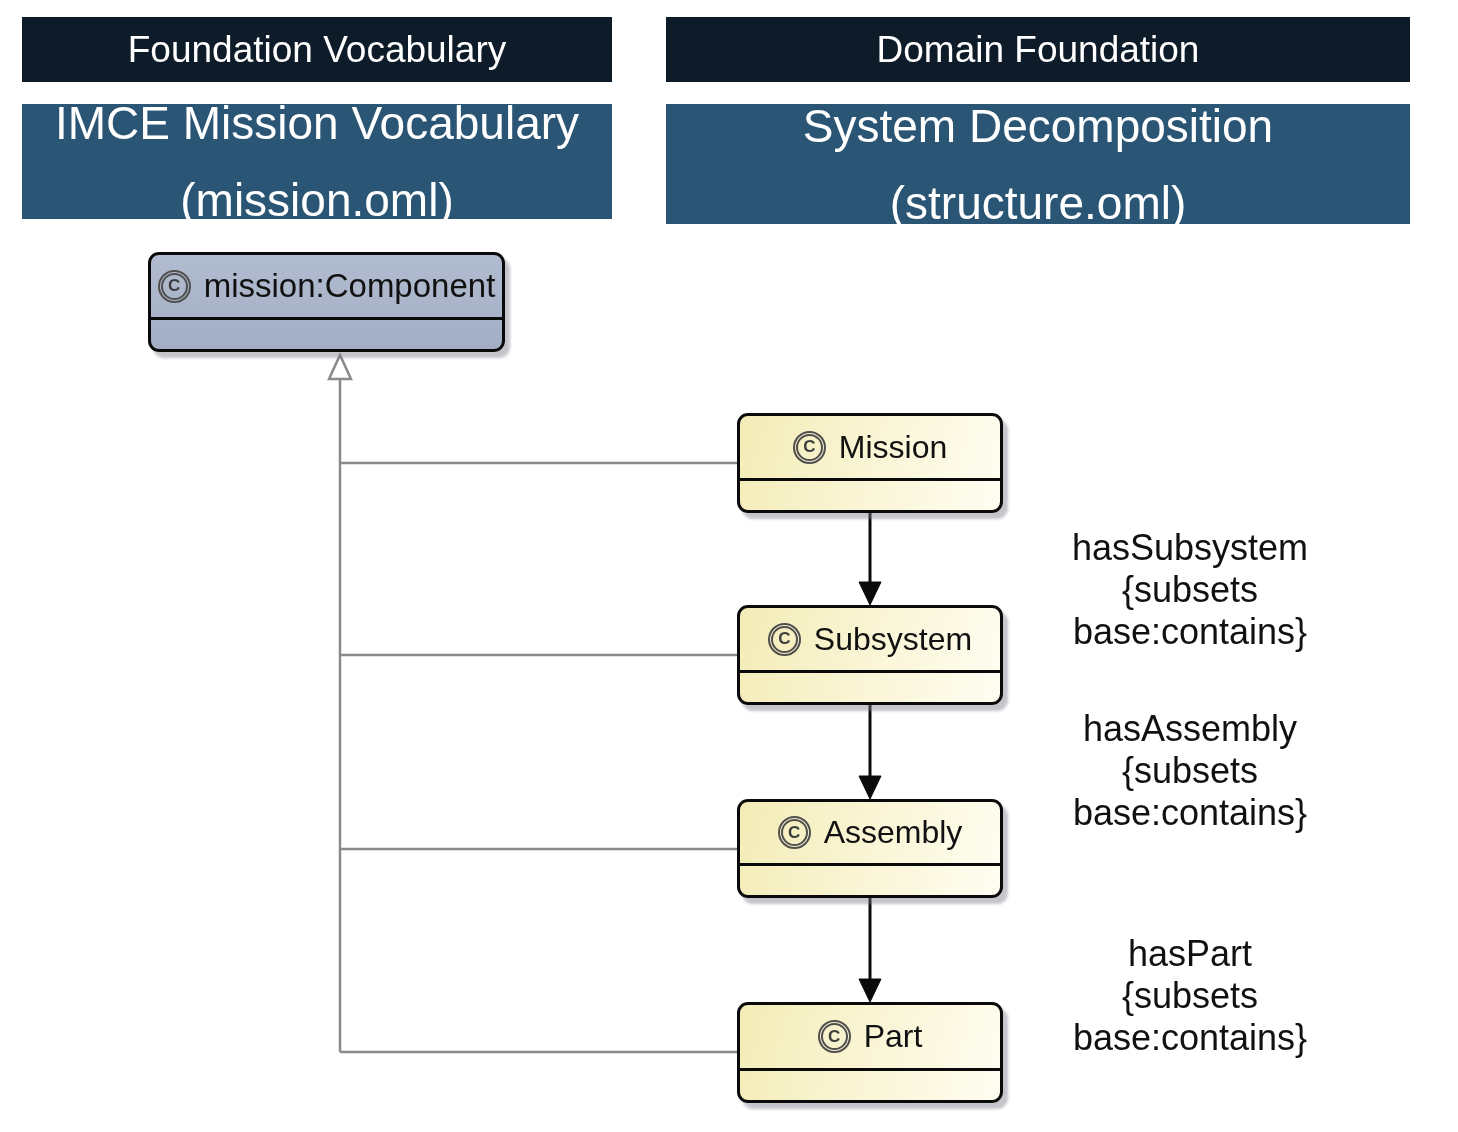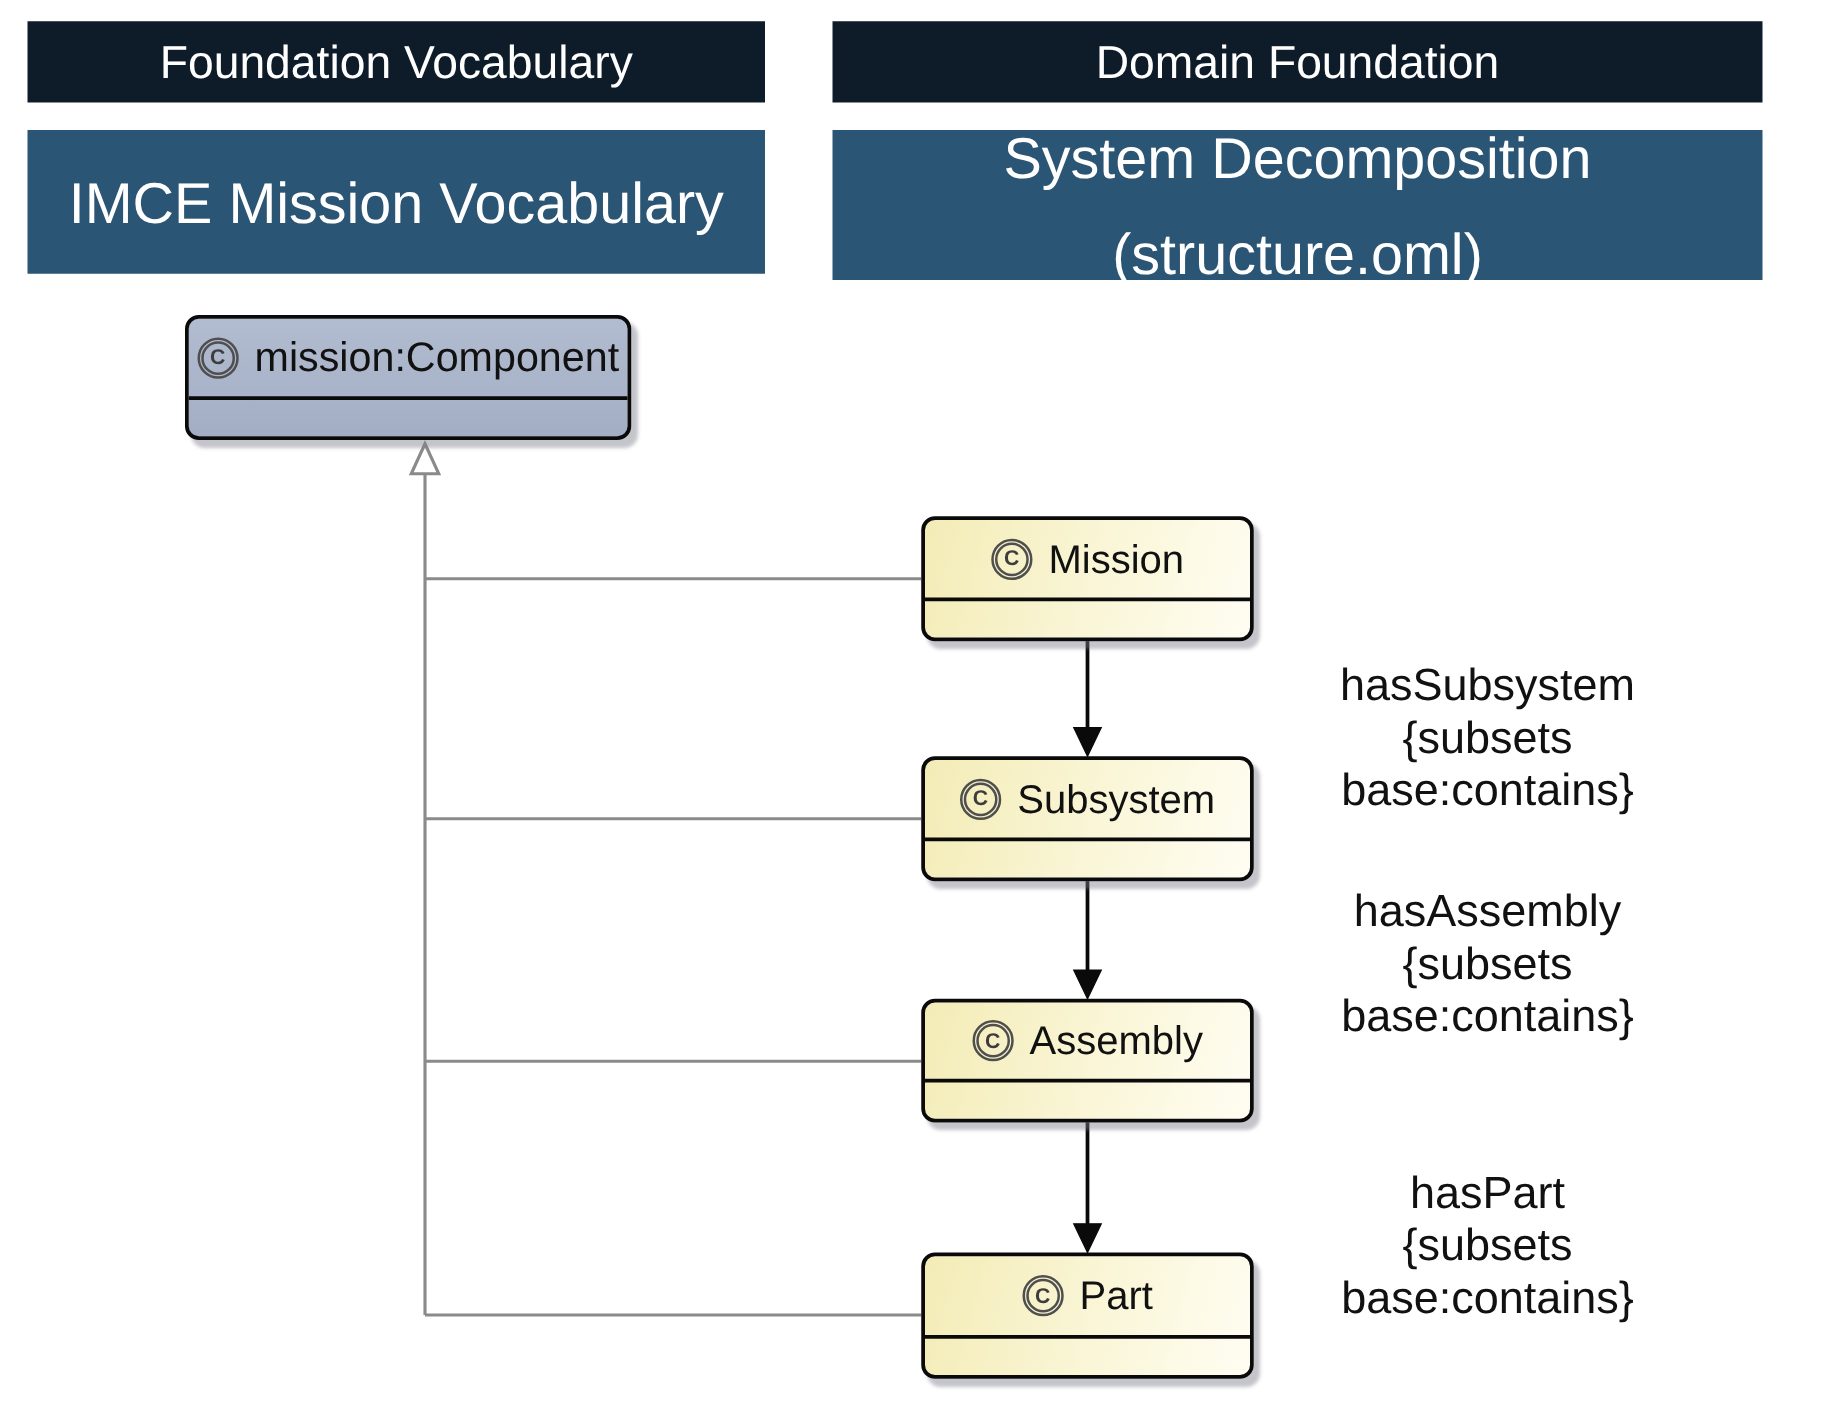--- a/index.html
+++ b/index.html
@@ -87,20 +87,21 @@
 <div class="canvas">
 
   <div class="bar dark" id="bar-foundation">
     <span>Foundation Vocabulary</span>
   </div>
   <div class="bar dark" id="bar-domain">
     <span>Domain Foundation</span>
   </div>
   <div class="bar blue" id="bar-mission">
     <span>IMCE Mission Vocabulary</span>
+    <span>(mission.oml)</span>
   </div>
   <div class="bar blue" id="bar-structure">
     <span>System Decomposition</span>
     <span>(structure.oml)</span>
   </div>
 
   <svg id="connector-layer" width="1458" height="1132" viewBox="0 0 1458 1132">
 
     <g stroke="#8a8a8a" stroke-width="2.5" fill="none">
       <path d="M340,379 L340,1052"></path>

